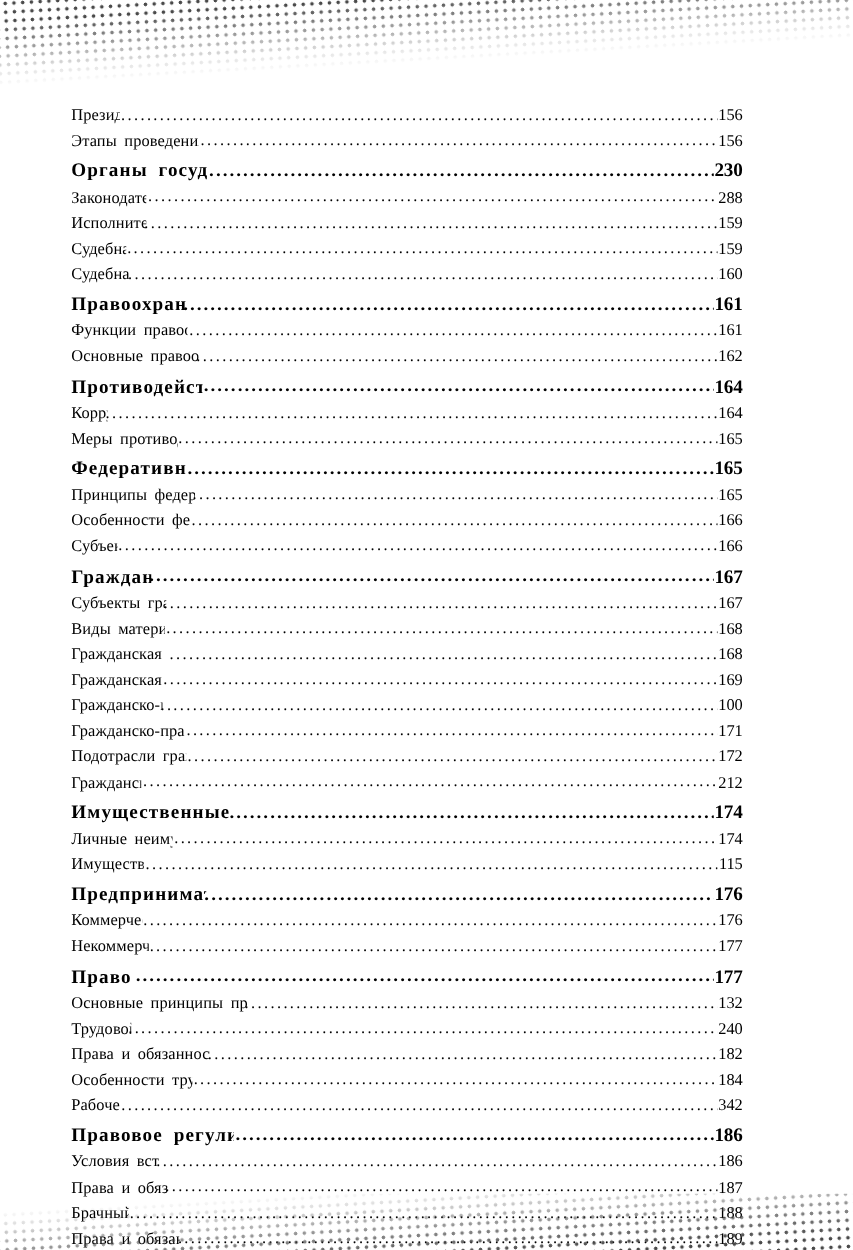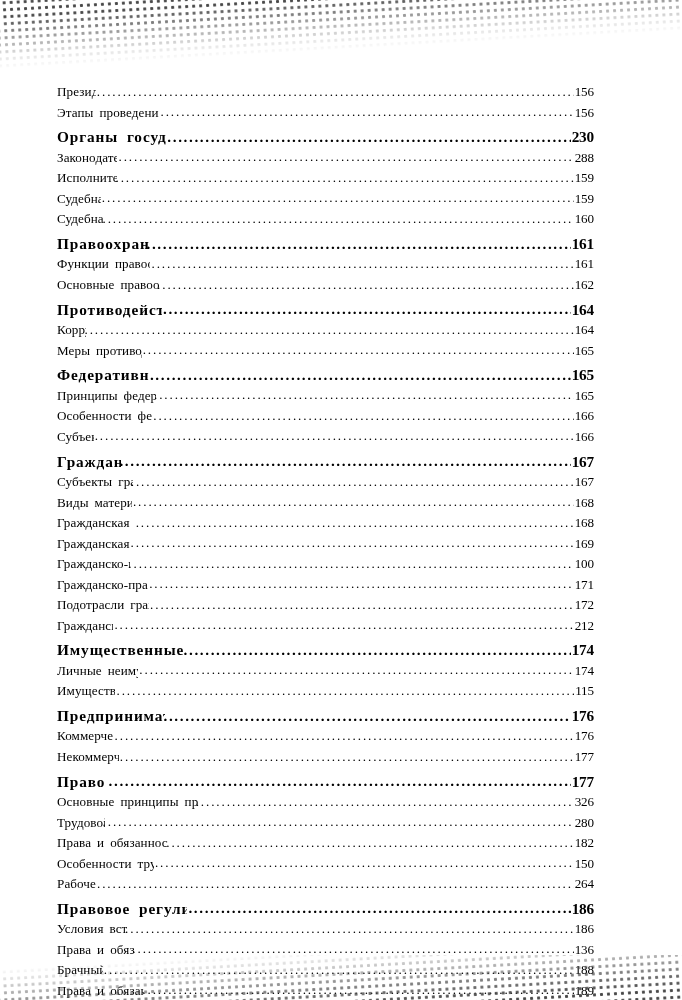--- a/index.html
+++ b/index.html
@@ -293,56 +293,56 @@
       <span class="page">177</span>
     </div>
     <div class="toc-row lvl1">
       <span class="label">Право на труд</span>
       <span class="leader">.......................................................................................................................................................................................................</span>
       <span class="page">177</span>
     </div>
     <div class="toc-row lvl2 tight">
       <span class="label">Основные принципы правового регулирования в трудовой сфере</span>
       <span class="leader">.......................................................................................................................................................................................................</span>
-      <span class="page">326</span>
+      <span class="page">132</span>
     </div>
     <div class="toc-row lvl2 tight">
       <span class="label">Трудовой договор</span>
       <span class="leader">.......................................................................................................................................................................................................</span>
-      <span class="page">280</span>
+      <span class="page">240</span>
     </div>
     <div class="toc-row lvl2 tight">
       <span class="label">Права и обязанности работника и работодателя</span>
       <span class="leader">.......................................................................................................................................................................................................</span>
       <span class="page">182</span>
     </div>
     <div class="toc-row lvl2">
       <span class="label">Особенности труда несовершеннолетних</span>
       <span class="leader">.......................................................................................................................................................................................................</span>
-      <span class="page">150</span>
+      <span class="page">184</span>
     </div>
     <div class="toc-row lvl2">
       <span class="label">Рабочее время</span>
       <span class="leader">.......................................................................................................................................................................................................</span>
-      <span class="page">264</span>
+      <span class="page">342</span>
     </div>
     <div class="toc-row lvl1">
       <span class="label">Правовое регулирование отношений супругов</span>
       <span class="leader">.......................................................................................................................................................................................................</span>
       <span class="page">186</span>
     </div>
     <div class="toc-row lvl2 tight">
       <span class="label">Условия вступления в брак</span>
       <span class="leader">.......................................................................................................................................................................................................</span>
       <span class="page">186</span>
     </div>
     <div class="toc-row lvl2 tight">
       <span class="label">Права и обязанности супругов</span>
       <span class="leader">.......................................................................................................................................................................................................</span>
-      <span class="page">136</span>
+      <span class="page">187</span>
     </div>
     <div class="toc-row lvl2">
       <span class="label">Брачный договор</span>
       <span class="leader">.......................................................................................................................................................................................................</span>
       <span class="page">188</span>
     </div>
     <div class="toc-row lvl2 tight">
       <span class="label">Права и обязанности членов семьи</span>
       <span class="leader">.......................................................................................................................................................................................................</span>
       <span class="page">189</span>

